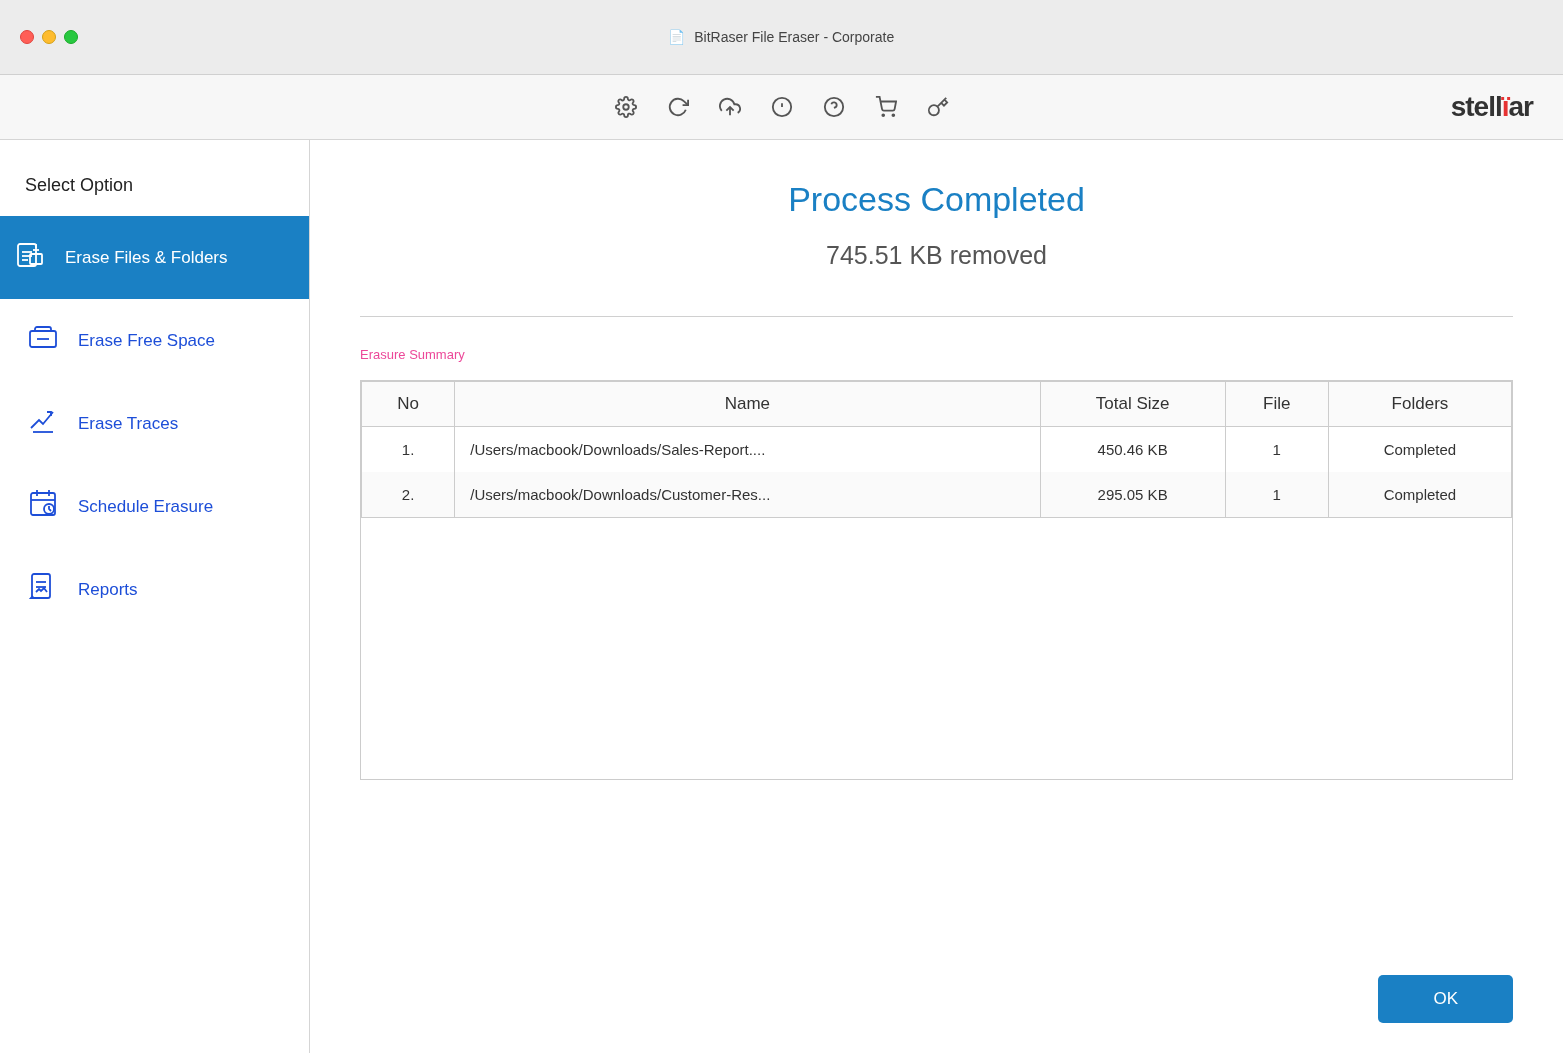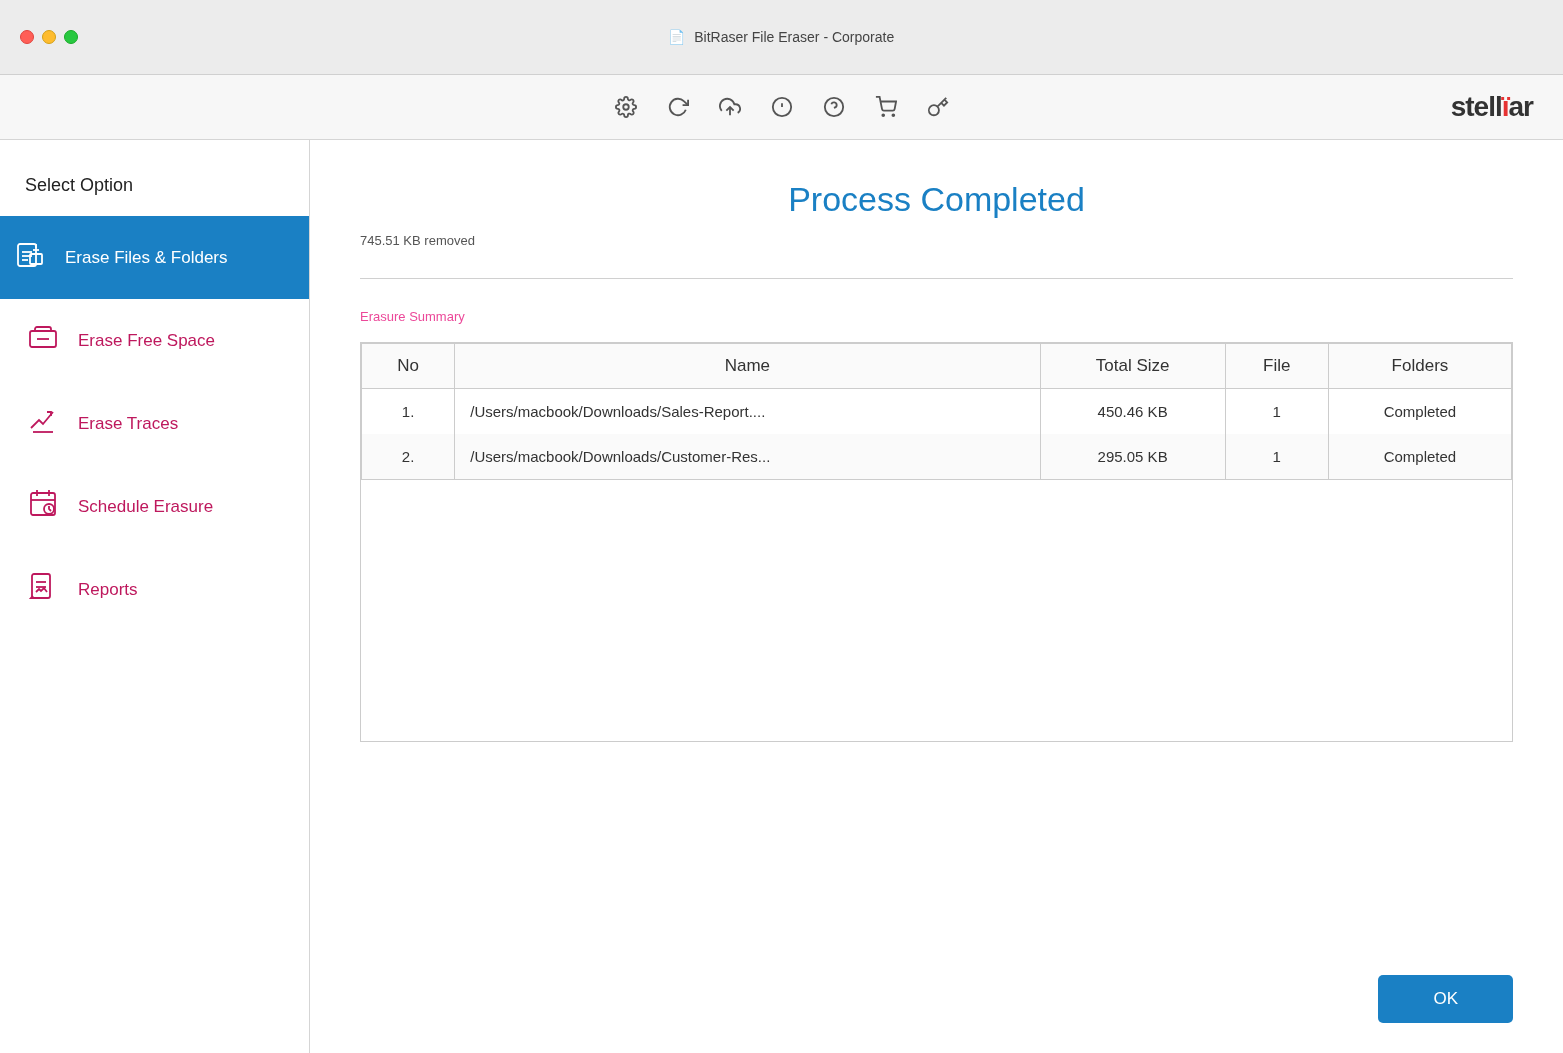--- a/index.html
+++ b/index.html
@@ -104,21 +104,21 @@
       color: #222;
       padding: 15px 25px 20px;
       font-weight: 500;
     }
     .sidebar-item {
       display: flex;
       align-items: center;
       gap: 18px;
       padding: 22px 25px;
       cursor: pointer;
-      color: #be185d;
+      color: #1d4ed8;
     }
     .sidebar-item.active {
       background: #1a80c4;
       color: #ffffff;
       padding-left: 12px;
     }
     .sidebar-item .item-icon {
       font-size: 28px;
       width: 35px;
       text-align: center;
@@ -144,26 +144,27 @@
       padding: 40px 50px;
       overflow-y: auto;
       position: relative;
     }
 
     .process-title {
       text-align: center;
       font-size: 34px;
       color: #1a80c4;
       font-weight: 400;
-      margin-bottom: 14px;
+      margin-bottom: 22px;
     }
     .process-subtitle {
-      font-size: 13px;
+      text-align: center;
+      font-size: 25px;
       color: #555;
-      margin-bottom: 30px;
+      margin-bottom: 46px;
     }
     .divider {
       border: none;
       border-top: 1px solid #d0d0d0;
       margin-bottom: 30px;
     }
     .erasure-summary-title {
       font-size: 13px;
       color: #ec4899;
       margin-bottom: 18px;

